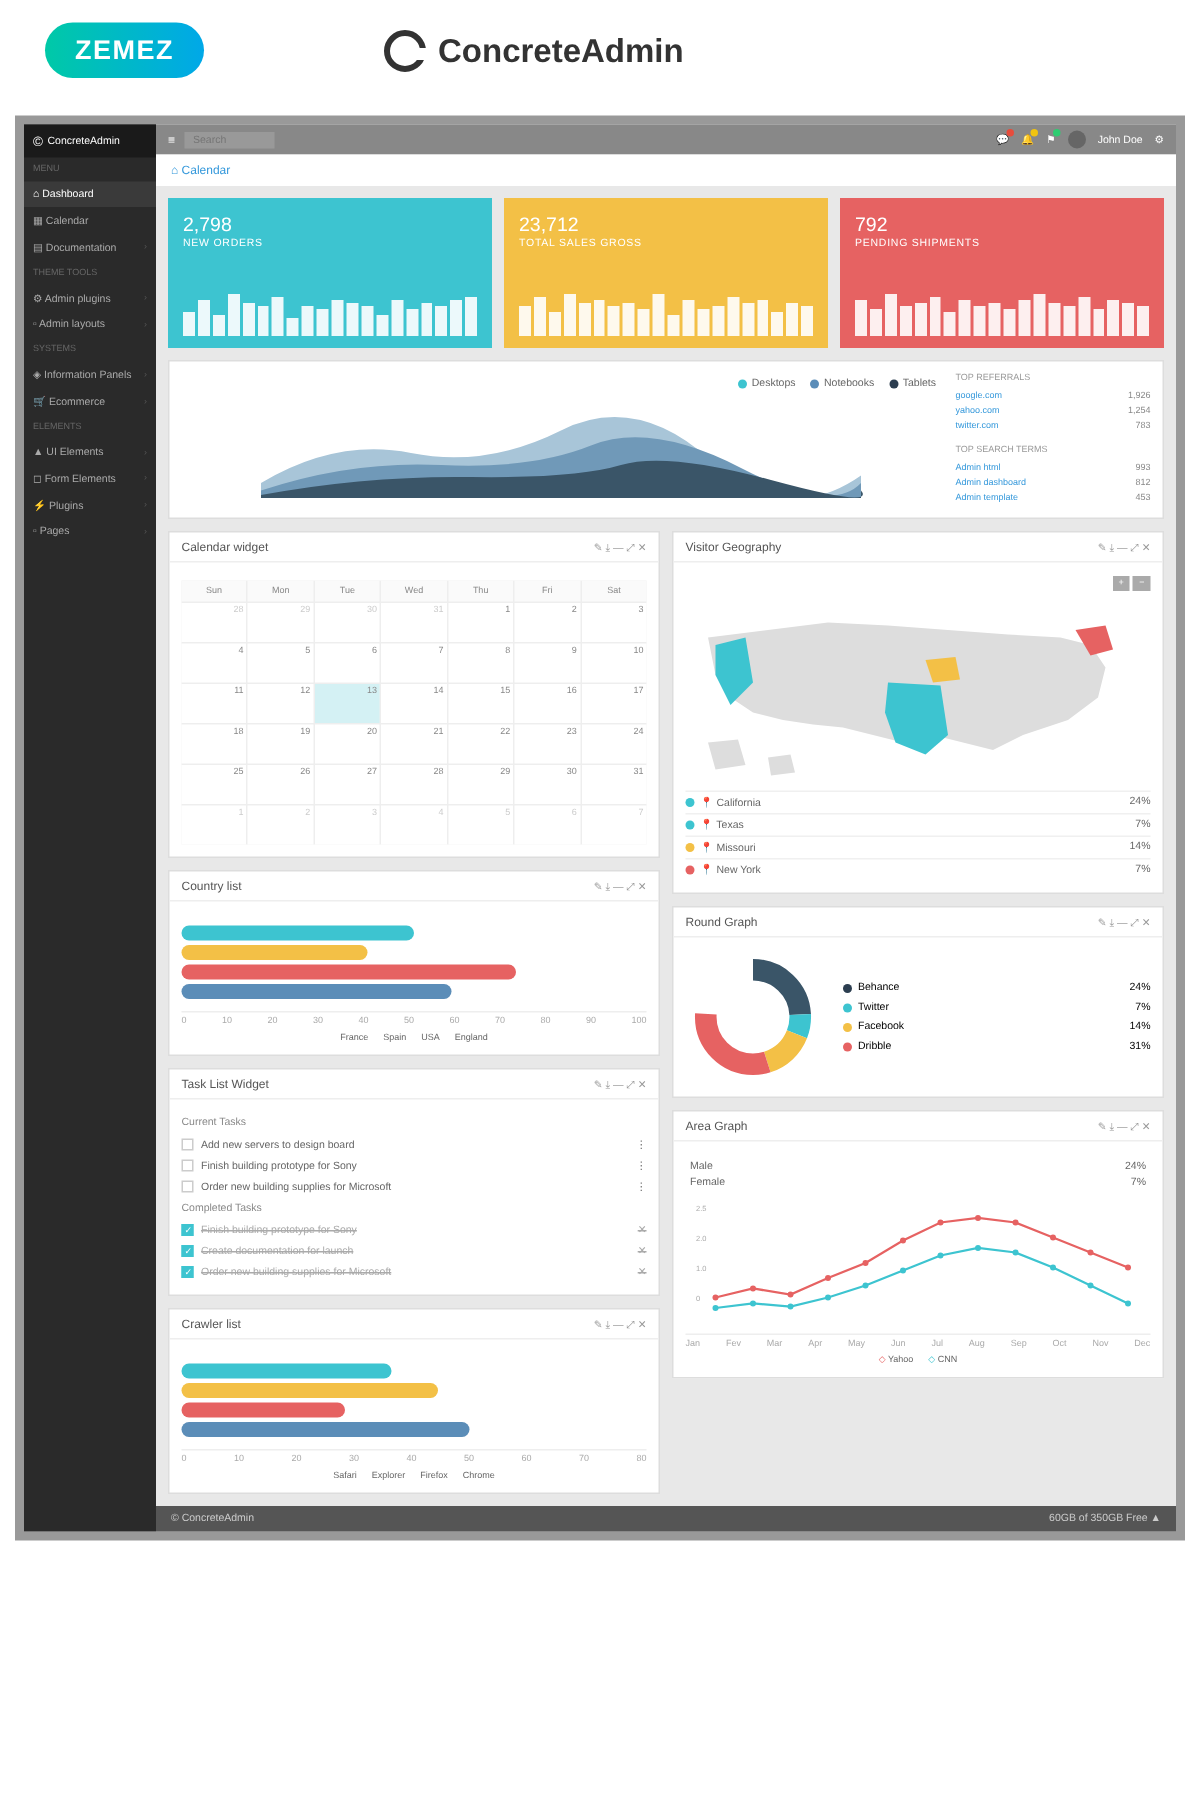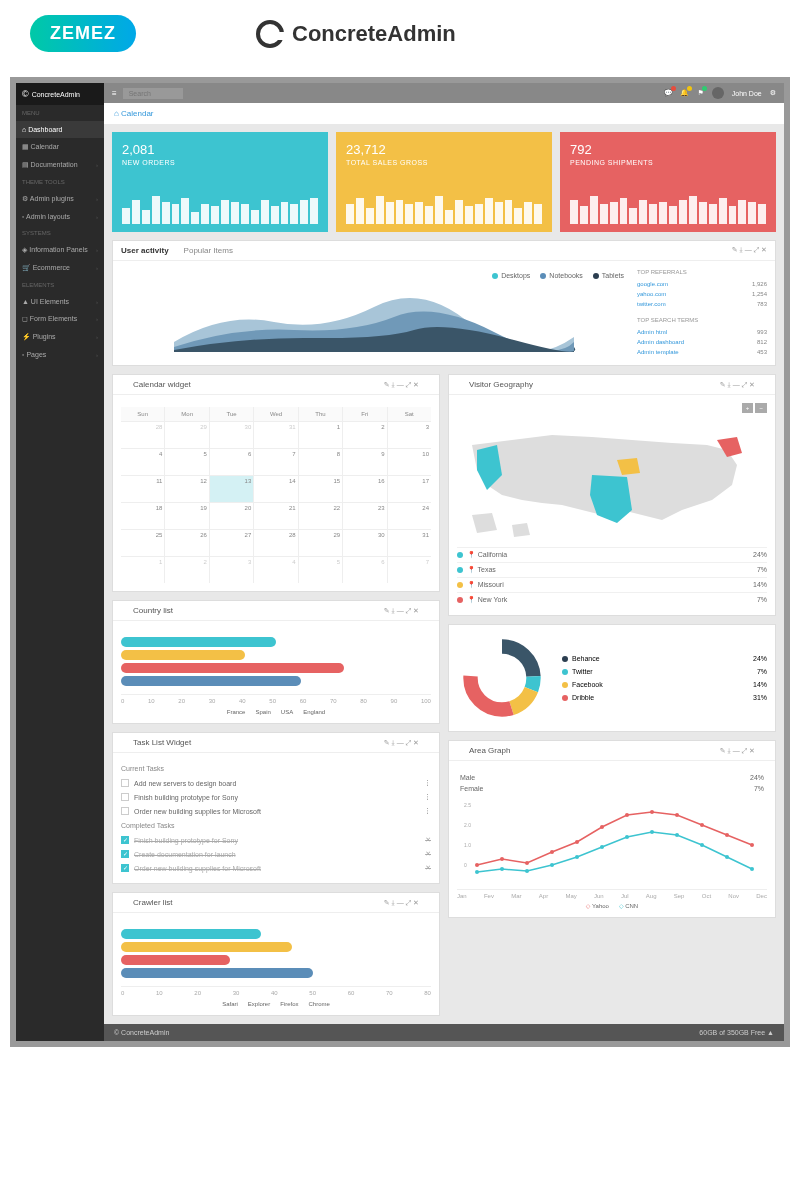--- a/index.html
+++ b/index.html
@@ -35,21 +35,21 @@
 .stat-row{display:flex;gap:8px}
 .stat-card{flex:1;color:#fff;padding:10px;height:100px;position:relative;overflow:hidden}
 .stat-card.cyan{background:#3dc4d0}
 .stat-card.yellow{background:#f3c046}
 .stat-card.red{background:#e66262}
 .stat-num{font-size:13px;margin-bottom:2px}
 .stat-label{font-size:7px;letter-spacing:0.5px}
 .mini-bars{position:absolute;bottom:8px;left:10px;right:10px;height:40px;display:flex;align-items:flex-end;gap:2px}
 .mini-bars div{flex:1;background:rgba(255,255,255,0.9)}
 .panel{background:#fff;border:1px solid #ddd}
-.panel-head{padding:5px 20px;border-bottom:1px solid #eee;display:flex;justify-content:space-between;align-items:center;font-size:8px;color:#555}
+.panel-head{padding:5px 8px;border-bottom:1px solid #eee;display:flex;justify-content:space-between;align-items:center;font-size:8px;color:#555}
 .panel-tools{display:flex;gap:5px;color:#999;font-size:7px}
 .panel-body{padding:8px}
 .tabs{display:flex;gap:15px;padding:5px 8px;border-bottom:1px solid #eee;font-size:8px}
 .tab{color:#888;cursor:pointer}
 .tab.active{color:#333;font-weight:bold}
 .activity-body{display:flex;gap:10px}
 .chart-area{flex:1}
 .legend{display:flex;justify-content:flex-end;gap:10px;font-size:7px;color:#666;padding:3px}
 .legend span{display:flex;align-items:center;gap:3px}
 .dot{width:6px;height:6px;border-radius:50%}
@@ -179,21 +179,21 @@
         <span class="avatar"></span>
         <span>John Doe</span>
         <span>⚙</span>
       </div>
     </div>
     <div class="breadcrumb">⌂ <span>Calendar</span></div>
     <div class="content">
 
       <div class="stat-row" id="stat-row">
             <div class="stat-card cyan">
-              <div class="stat-num">2,081</div>
+              <div class="stat-num">2,798</div>
               <div class="stat-label">NEW ORDERS</div>
               <div class="mini-bars">
                 <div style="height:40%"></div>
                 <div style="height:60%"></div>
                 <div style="height:35%"></div>
                 <div style="height:70%"></div>
                 <div style="height:55%"></div>
                 <div style="height:50%"></div>
                 <div style="height:65%"></div>
                 <div style="height:30%"></div>
@@ -259,26 +259,20 @@
                 <div style="height:65%"></div>
                 <div style="height:45%"></div>
                 <div style="height:60%"></div>
                 <div style="height:55%"></div>
                 <div style="height:50%"></div>
               </div>
             </div>
           </div>
 
       <div class="panel">
-        <div class="tabs">
-          <span class="tab active">User activity</span>
-          <span class="tab">Popular Items</span>
-          <span style="flex:1"></span>
-          <span class="panel-tools">✎ ⤓ — ⤢ ✕</span>
-        </div>
         <div class="panel-body activity-body">
           <div class="chart-area">
             <div class="legend">
               <span>
                     <span class="dot cyan"></span>
                     <span>Desktops</span>
                   </span>
               <span>
                     <span class="dot blue"></span>
                     <span>Notebooks</span>
@@ -543,20 +537,24 @@
                     </div>
                     <div class="geo-row">
                       <span><span class="dot red"></span>📍 New York</span>
                       <span>7%</span>
                     </div>
                   </div>
             </div>
           </div>
 
           <div class="panel">
+            <div class="panel-head">
+                  <span>Round Graph</span>
+                  <span class="panel-tools">✎ ⤓ — ⤢ ✕</span>
+                </div>
             <div class="panel-body donut-wrap">
               <svg class="donut-svg" viewBox="0 0 100 100">
                 <circle cx="50" cy="50" r="35" fill="none" stroke="#3a5568" stroke-width="16" stroke-dasharray="53 220" transform="rotate(-90 50 50)"></circle>
                 <circle cx="50" cy="50" r="35" fill="none" stroke="#3dc4d0" stroke-width="16" stroke-dasharray="15 220" stroke-dashoffset="-53" transform="rotate(-90 50 50)"></circle>
                 <circle cx="50" cy="50" r="35" fill="none" stroke="#f3c046" stroke-width="16" stroke-dasharray="31 220" stroke-dashoffset="-68" transform="rotate(-90 50 50)"></circle>
                 <circle cx="50" cy="50" r="35" fill="none" stroke="#e66262" stroke-width="16" stroke-dasharray="68 220" stroke-dashoffset="-99" transform="rotate(-90 50 50)"></circle>
               </svg>
               <div class="donut-legend" id="donut-legend">
                     <div class="dl-row">
                       <span><span class="dot navy"></span>Behance</span>

